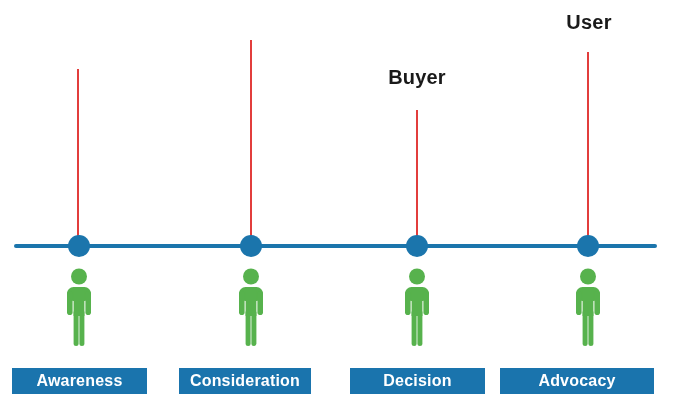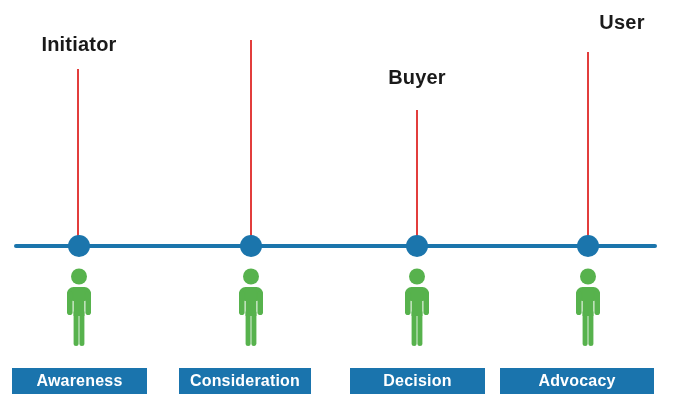--- a/index.html
+++ b/index.html
@@ -65,23 +65,22 @@
     justify-content: center;
     letter-spacing: 0.2px;
     text-align: right;
   }
 </style>
 </head>
 <body>
 
 <div id="canvas">
 
-  <div class="role-label" style="left:79px;  top:33px;">Initiator</div>
   <div class="role-label" style="left:417px; top:66px;text-align:right;">Buyer</div>
-  <div class="role-label" style="left:589px; top:11px;margin-left:33px;">User</div>
+  <div class="role-label" style="left:589px; top:11px;">User</div>
 
   <div class="connector" style="left:78px;  top:69px;  height:177px;"></div>
   <div class="connector" style="left:251px; top:40px;  height:206px;"></div>
   <div class="connector" style="left:417px; top:110px; height:136px;"></div>
   <div class="connector" style="left:588px; top:52px;  height:194px;"></div>
 
   <div class="timeline"></div>
 
   <div class="dot" style="left:79px;"></div>
   <div class="dot" style="left:251px;"></div>

